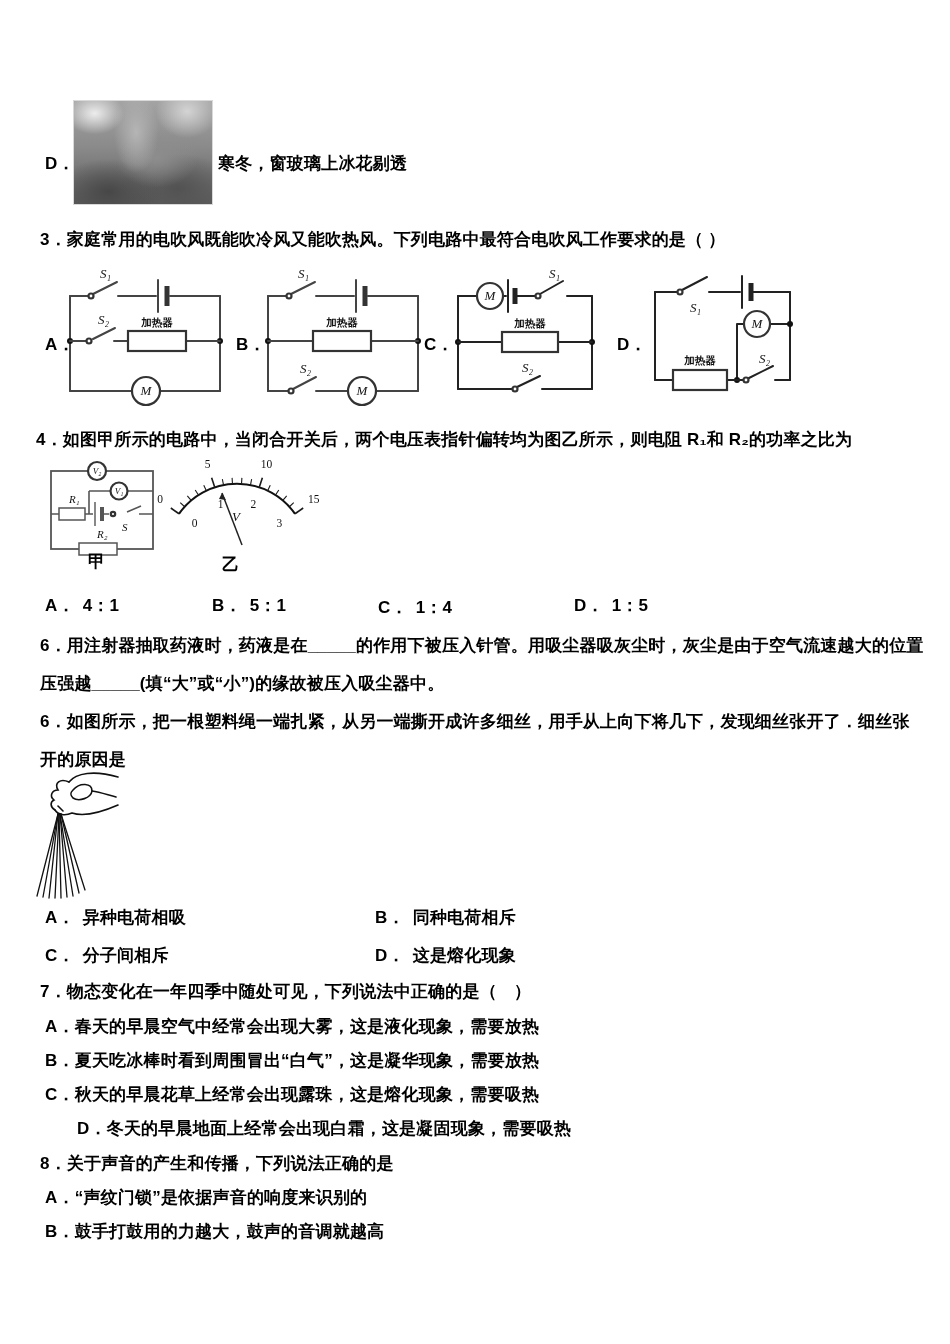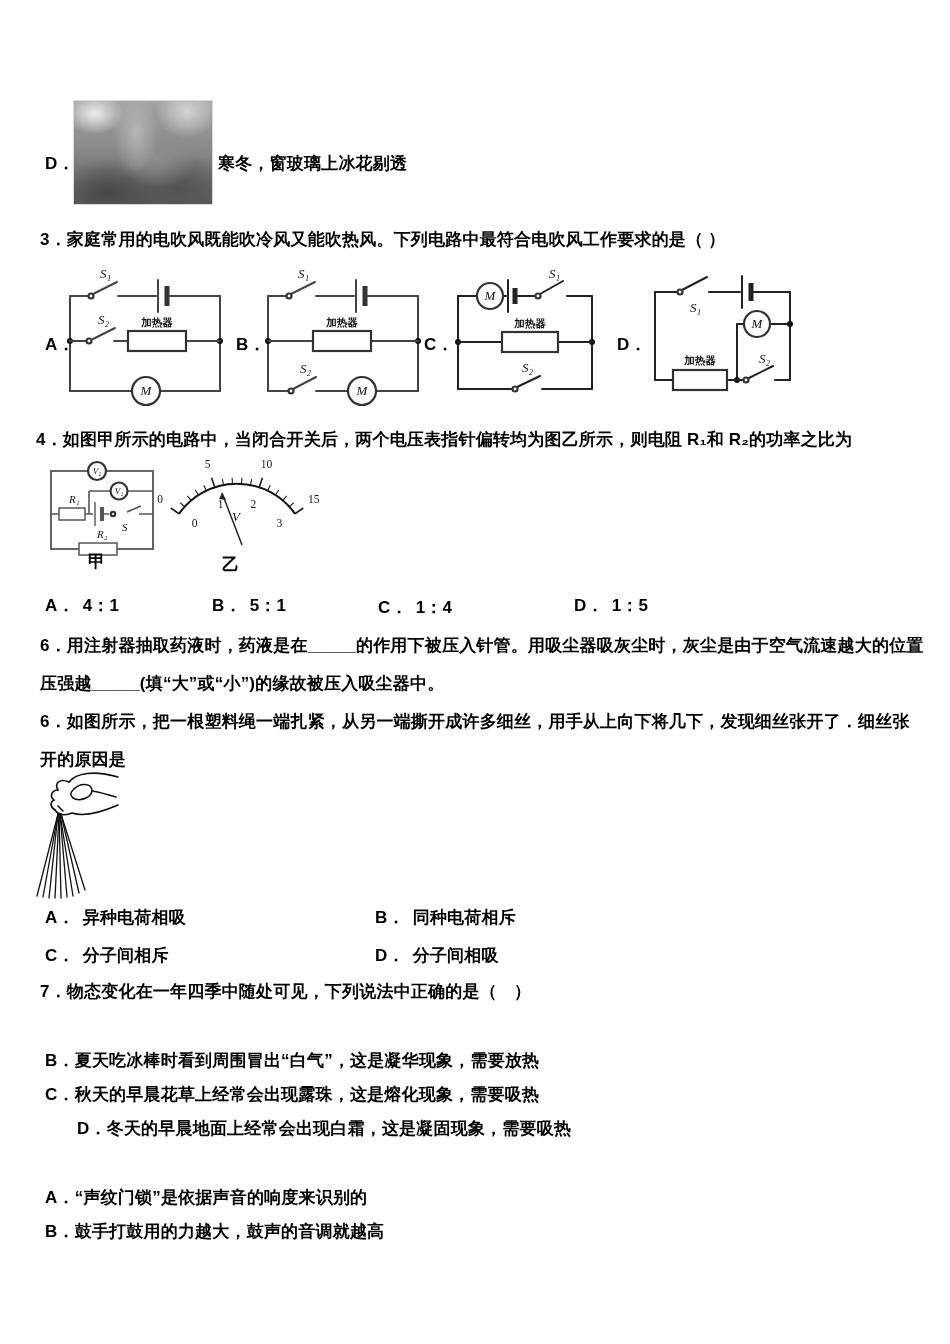--- a/index.html
+++ b/index.html
@@ -221,24 +221,26 @@
   <div class="line" style="left:45px;top:906px;">
     <span class="ol">A．</span><span>异种电荷相吸</span>
   </div>
   <div class="line" style="left:375px;top:906px;">
     <span class="ol">B．</span><span>同种电荷相斥</span>
   </div>
   <div class="line" style="left:45px;top:944px;">
     <span class="ol">C．</span><span>分子间相斥</span>
   </div>
   <div class="line" style="left:375px;top:944px;">
-    <span class="ol">D．</span><span>分子间相吸</span>
+    <span class="ol">D．</span><span>这是熔化现象</span>
   </div>
 
   <div class="line" style="left:40px;top:980px;">7．物态变化在一年四季中随处可见，下列说法中正确的是（　）</div>
+  <div class="line" style="left:45px;top:1015px;">A．春天的早晨空气中经常会出现大雾，这是液化现象，需要放热</div>
   <div class="line" style="left:45px;top:1049px;">B．夏天吃冰棒时看到周围冒出“白气”，这是凝华现象，需要放热</div>
   <div class="line" style="left:45px;top:1083px;">C．秋天的早晨花草上经常会出现露珠，这是熔化现象，需要吸热</div>
   <div class="line" style="left:45px;top:1117px;margin-left:32px;">D．冬天的早晨地面上经常会出现白霜，这是凝固现象，需要吸热</div>
 
+  <div class="line" style="left:40px;top:1152px;">8．关于声音的产生和传播，下列说法正确的是</div>
   <div class="line" style="left:45px;top:1186px;">A．“声纹门锁”是依据声音的响度来识别的</div>
   <div class="line" style="left:45px;top:1220px;">B．鼓手打鼓用的力越大，鼓声的音调就越高</div>
 
 </div>
 
 </body></html>

